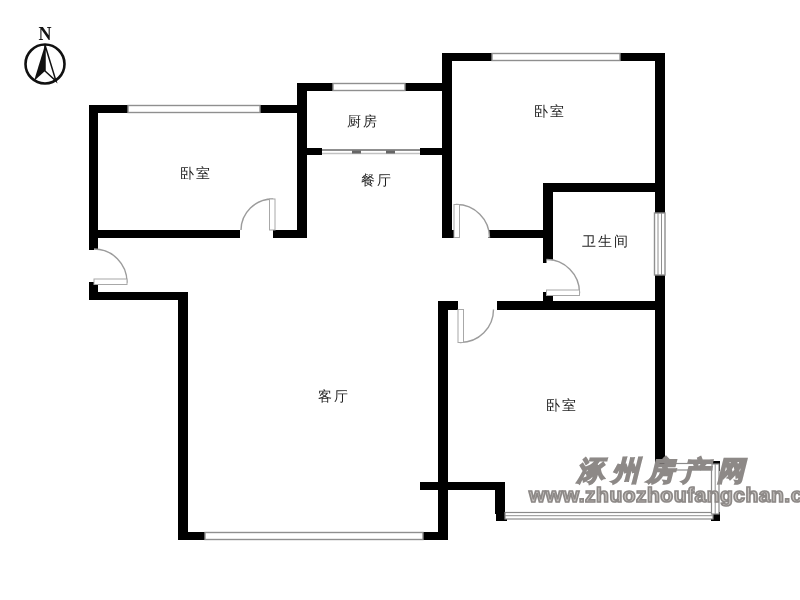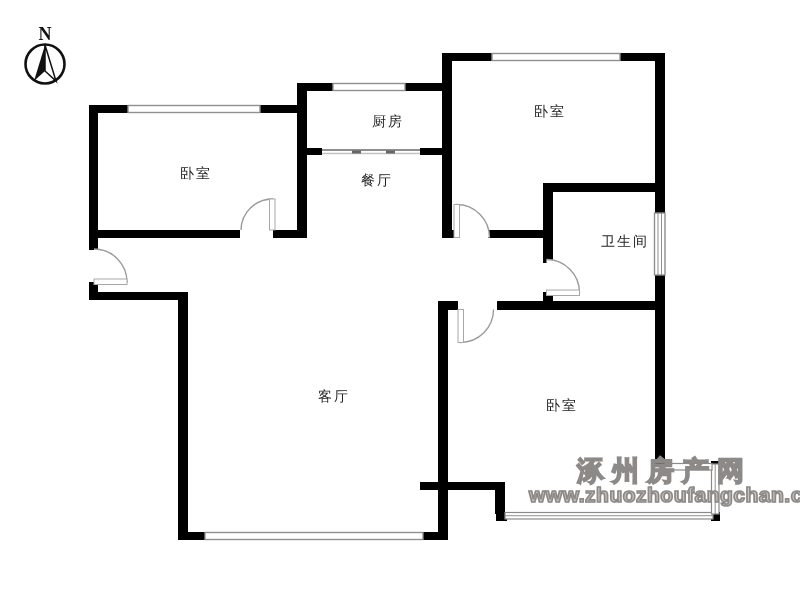--- a/index.html
+++ b/index.html
@@ -21,21 +21,21 @@
   
   .room-label{
     position:absolute;transform:translate(-50%,-50%);
     font-size:14px;letter-spacing:2px;color:#1f1f1f;white-space:nowrap;
   }
 
   
   .wm{position:absolute;white-space:nowrap;font-weight:bold;
       color:#c9c5c2;-webkit-text-stroke:1.7px #8d8987;
       text-shadow:0 0 1px #8d8987;}
-  .wm-name{left:577px;top:453px;font-size:27px;letter-spacing:8px;}
+  .wm-name{left:577px;top:453px;font-size:27px;letter-spacing:8px;font-style:italic;}
   .wm-url{left:529px;top:483px;font-size:21px;letter-spacing:0.5px;}
 
   
   .compass{position:absolute;left:18px;top:14px;width:60px;height:78px;}
   .compass text{font-family:"Liberation Serif","DejaVu Serif",serif;font-weight:bold;font-size:18px;}
 </style>
 </head>
 <body>
 
 <div class="stage">
@@ -144,23 +144,23 @@
 
       <path class="doorarc" d="M 546.5 292.5 L 579.5 292.5 A 33 33 0 0 0 546.5 259.5"></path>
       <rect class="doorleaf" x="546.5" y="290" width="33" height="5.5"></rect>
 
       <path class="doorarc" d="M 460.5 309.5 L 460.5 342.5 A 33 33 0 0 0 493.5 309.5"></path>
       <rect class="doorleaf" x="458" y="309.5" width="5.5" height="33"></rect>
     </g>
   </svg>
 
   <div class="room-label" style="left:196px;top:174px">卧室</div>
-  <div class="room-label" style="left:388px;top:122px">厨房</div>
+  <div class="room-label" style="left:363px;top:122px">厨房</div>
   <div class="room-label" style="left:377px;top:181px">餐厅</div>
   <div class="room-label" style="left:550px;top:112px">卧室</div>
-  <div class="room-label" style="left:625px;top:242px">卫生间</div>
+  <div class="room-label" style="left:606px;top:242px">卫生间</div>
   <div class="room-label" style="left:334px;top:397px">客厅</div>
   <div class="room-label" style="left:562px;top:406px">卧室</div>
 
   <div class="wm wm-name">涿州房产网</div>
   <div class="wm wm-url">www.zhuozhoufangchan.com</div>
 
 </div>
 
 </body></html>

